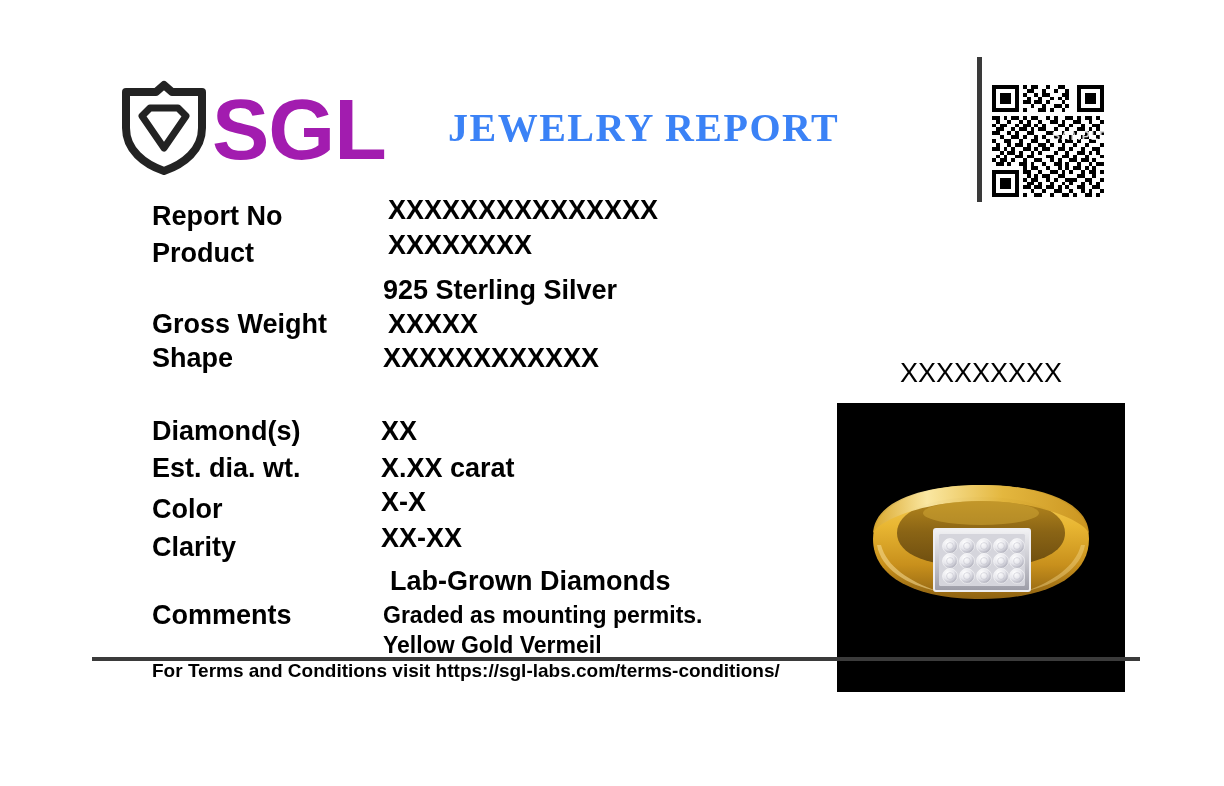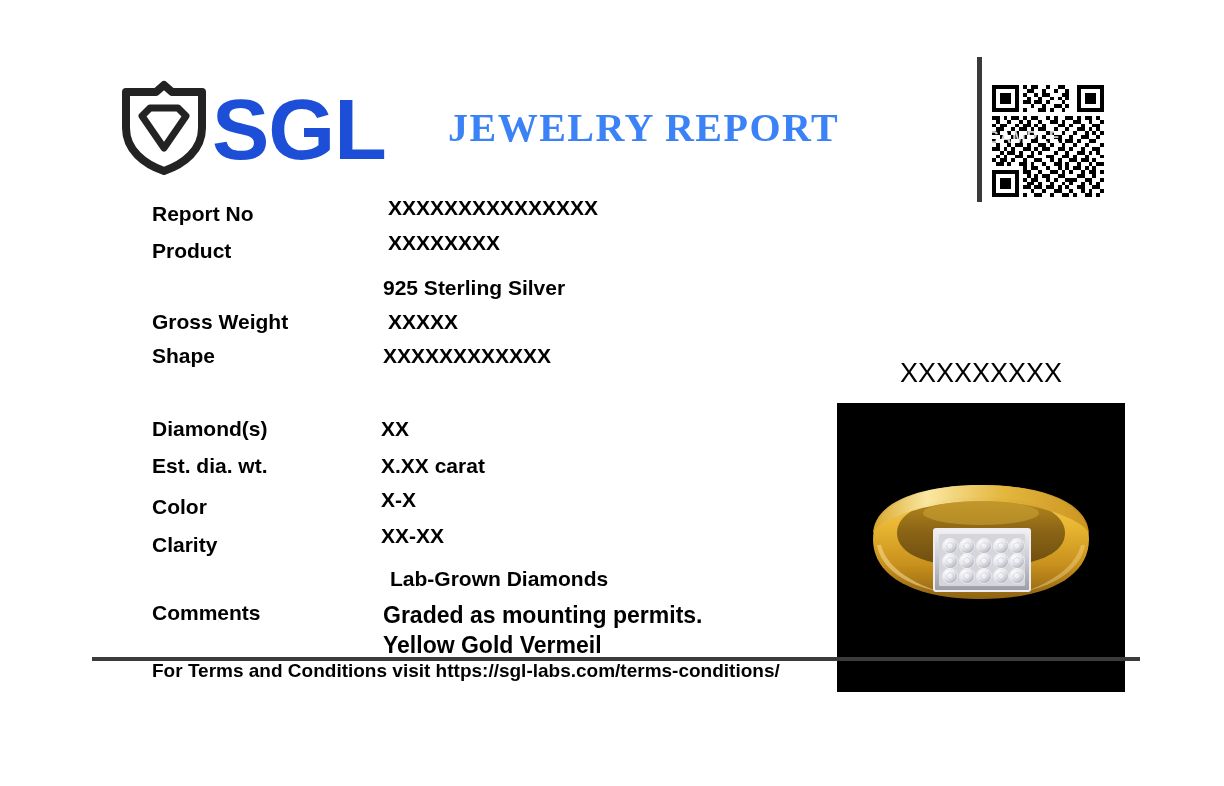--- a/index.html
+++ b/index.html
@@ -33,21 +33,21 @@
   .shield-icon {
     width: 96px;
     height: 98px;
     display: block;
   }
   .logo-text {
     font-family: "Liberation Sans", sans-serif;
     font-weight: bold;
     font-size: 86px;
     letter-spacing: -1px;
-    color: #1d4ed8;
+    color: #a21caf;
     line-height: 1;
     margin-left: -4px;
     margin-top: 4px;
   }
 
   .report-title {
     position: absolute;
     left: 448px;
     top: 104px;
     font-family: "Liberation Serif", serif;
@@ -76,35 +76,35 @@
   .qr-canvas {
     width: 120px;
     height: 112px;
     display: block;
   }
   .qr-sample {
     position: absolute;
     left: 0;
     top: 44px;
     width: 120px;
-    text-align: left;
+    text-align: right;
     font-family: "Liberation Sans", sans-serif;
     font-weight: bold;
-    font-size: 16px;
+    font-size: 12px;
     letter-spacing: 1px;
     color: rgba(255,255,255,0.82);
     pointer-events: none;
   }
 
   
   .spec {
     position: absolute;
     font-weight: bold;
     white-space: nowrap;
-    font-size: 21px;
+    font-size: 27px;
     line-height: 1;
   }
   .spec-label { left: 152px; }
   .spec-value { }
 
   
   .photo-caption {
     position: absolute;
     left: 837px;
     top: 358px;

